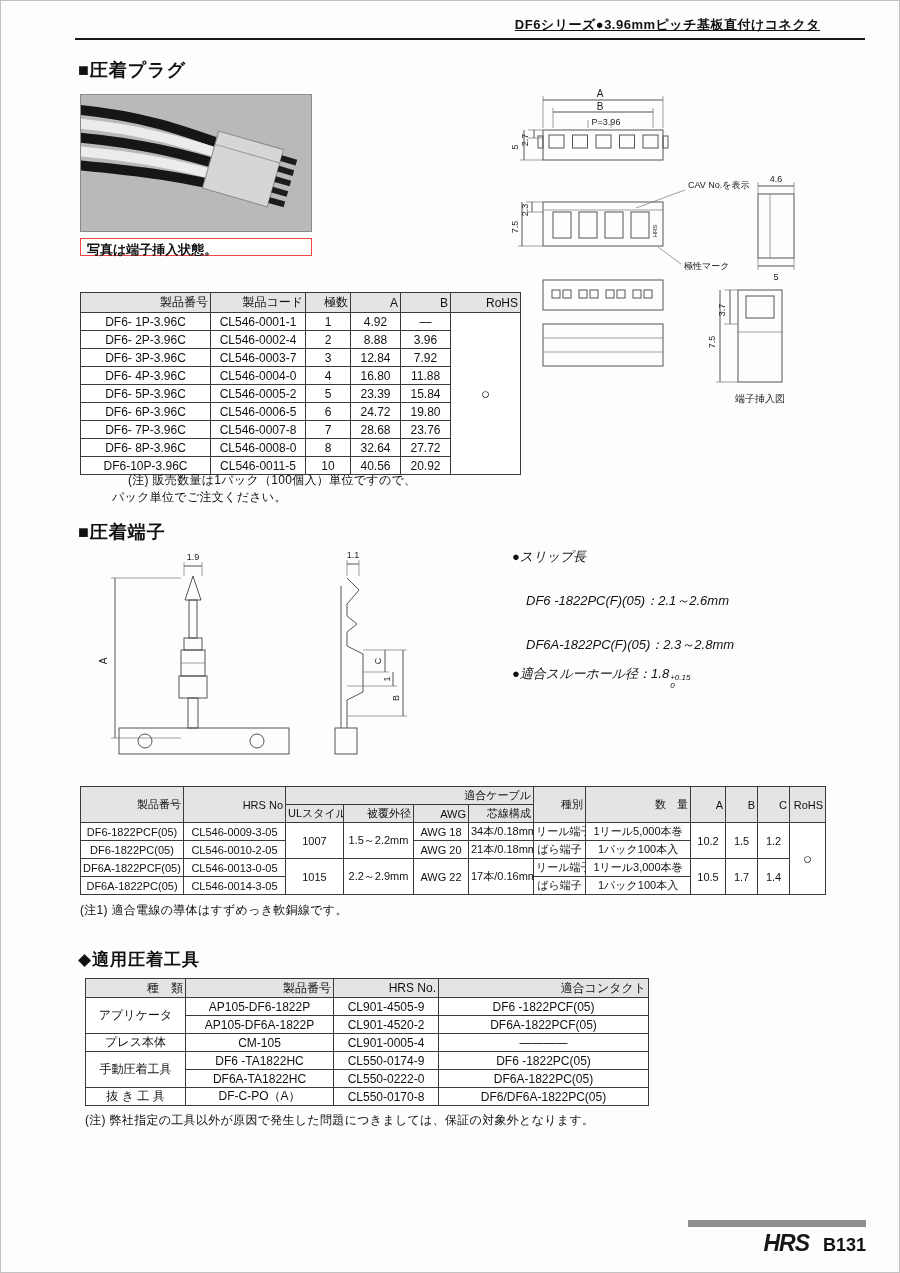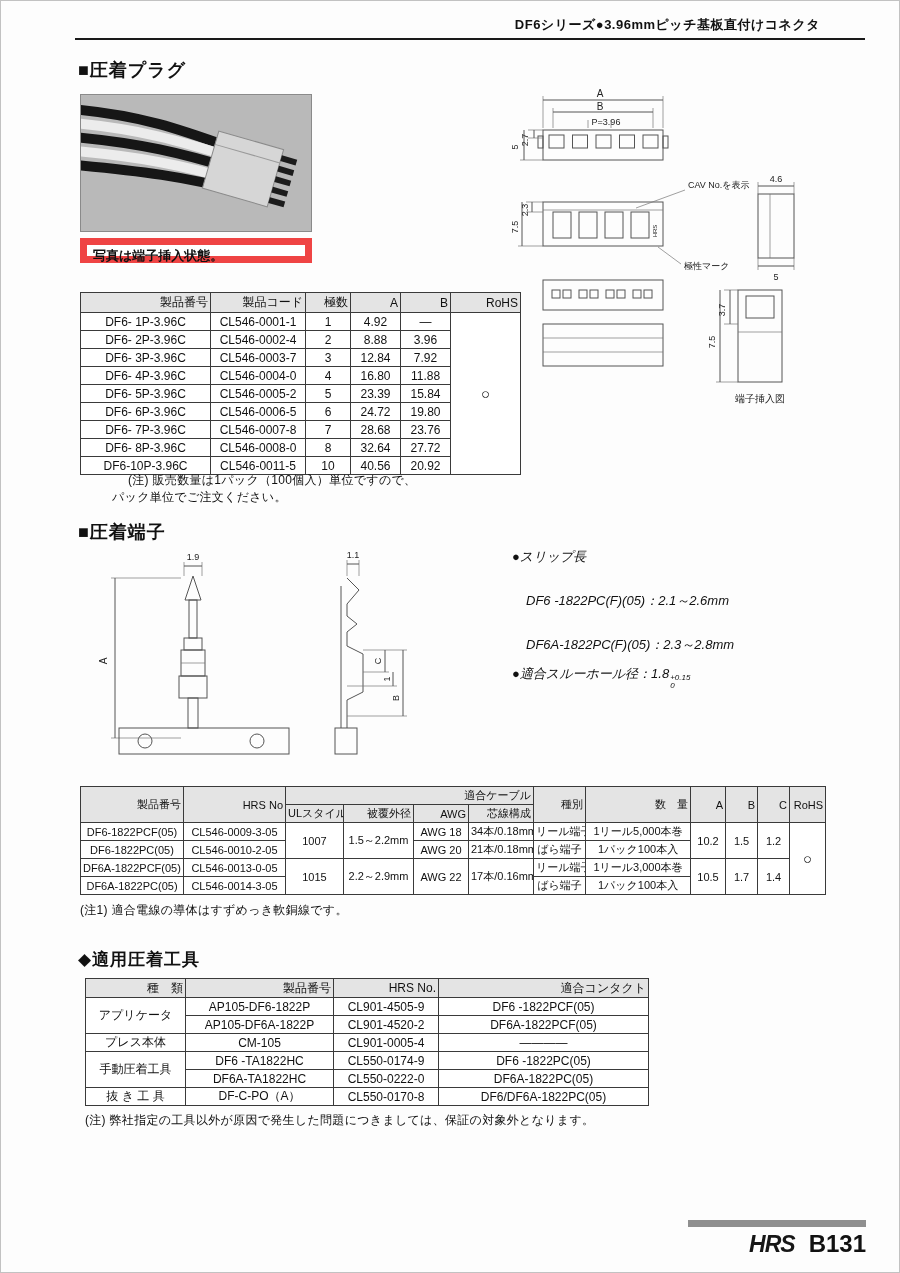--- a/index.html
+++ b/index.html
@@ -4,29 +4,29 @@
 <style>
   html,body { margin:0; padding:0; background:#cfcfcf; }
   .page {
     position:relative; width:900px; height:1273px; background:#fdfdfd;
     font-family:"Liberation Sans","DejaVu Sans",sans-serif; color:#111;
     overflow:hidden; box-shadow: inset 0 0 0 1px #c2c2c2;
   }
   .abs { position:absolute; }
 
   
-  .header-title { top:16px; right:80px; font-size:13px; font-weight:bold; letter-spacing:0.5px; }
+  .header-title { top:16px; right:80px; font-size:13px; font-weight:bold; letter-spacing:0.5px;text-decoration:underline; }
   .header-rule { top:38px; left:75px; width:790px; height:2px; background:#1a1a1a; }
 
   .sec-heading { font-size:18px; font-weight:bold; letter-spacing:1px; }
 
   
   .photo { left:80px; top:94px; width:232px; height:138px; border:1px solid #8a8a8a; box-sizing:border-box; background:#bdbdbd; }
   .photo svg { display:block; width:100%; height:100%; }
-  .photo-caption { left:80px; top:238px; width:232px; height:25px; border:7px solid #ef4444;
+  .photo-caption { left:80px; top:238px; width:232px; height:18px; border:1px solid #ef4444;
     box-sizing:border-box; font-size:13px; font-weight:bold; line-height:22px; padding-left:6px; background:#fff; }
 
   
   table { border-collapse:collapse; table-layout:fixed; background:#fff; }
   th, td { border:1px solid #3a3a3a; text-align:center; padding:0 2px; overflow:hidden; white-space:nowrap; }
   th { background:#e4e4e4; font-weight:normal;text-align:right; }
   .plug-table { left:80px; top:292px; width:440px; font-size:12px; }
   .plug-table th { height:19px; }
   .plug-table td { height:17px; }
   .rohs-cell { font-size:15px; }
@@ -49,21 +49,21 @@
   .drawing1 { left:478px; top:84px; width:402px; height:338px; }
   .drawing2 { left:85px; top:546px; width:345px; height:240px; }
   svg .ln { stroke:#555; fill:none; stroke-width:1; }
   svg .thin { stroke:#777; fill:none; stroke-width:0.7; }
   svg text { fill:#222; font-family:"Liberation Sans","DejaVu Sans",sans-serif; }
 
   
   .footer-bar { left:688px; top:1220px; width:178px; height:7px; background:#8f8f8f; }
   .footer-brand { top:1230px; right:34px; display:flex; align-items:baseline; gap:14px; }
   .hrs-logo { font-size:23px; font-weight:900; font-style:italic; letter-spacing:-1px; color:#161616; }
-  .page-num { font-size:24px; font-weight:bold; color:#111; }
+  .page-num { font-size:18px; font-weight:bold; color:#111; }
 </style>
 </head>
 <body>
 
 <div class="page">
 
   <div class="abs header-title">DF6シリーズ●3.96mmピッチ基板直付けコネクタ</div>
   <div class="abs header-rule"></div>
 
   <div class="abs sec-heading" style="left:78px; top:58px;">■圧着プラグ</div>

